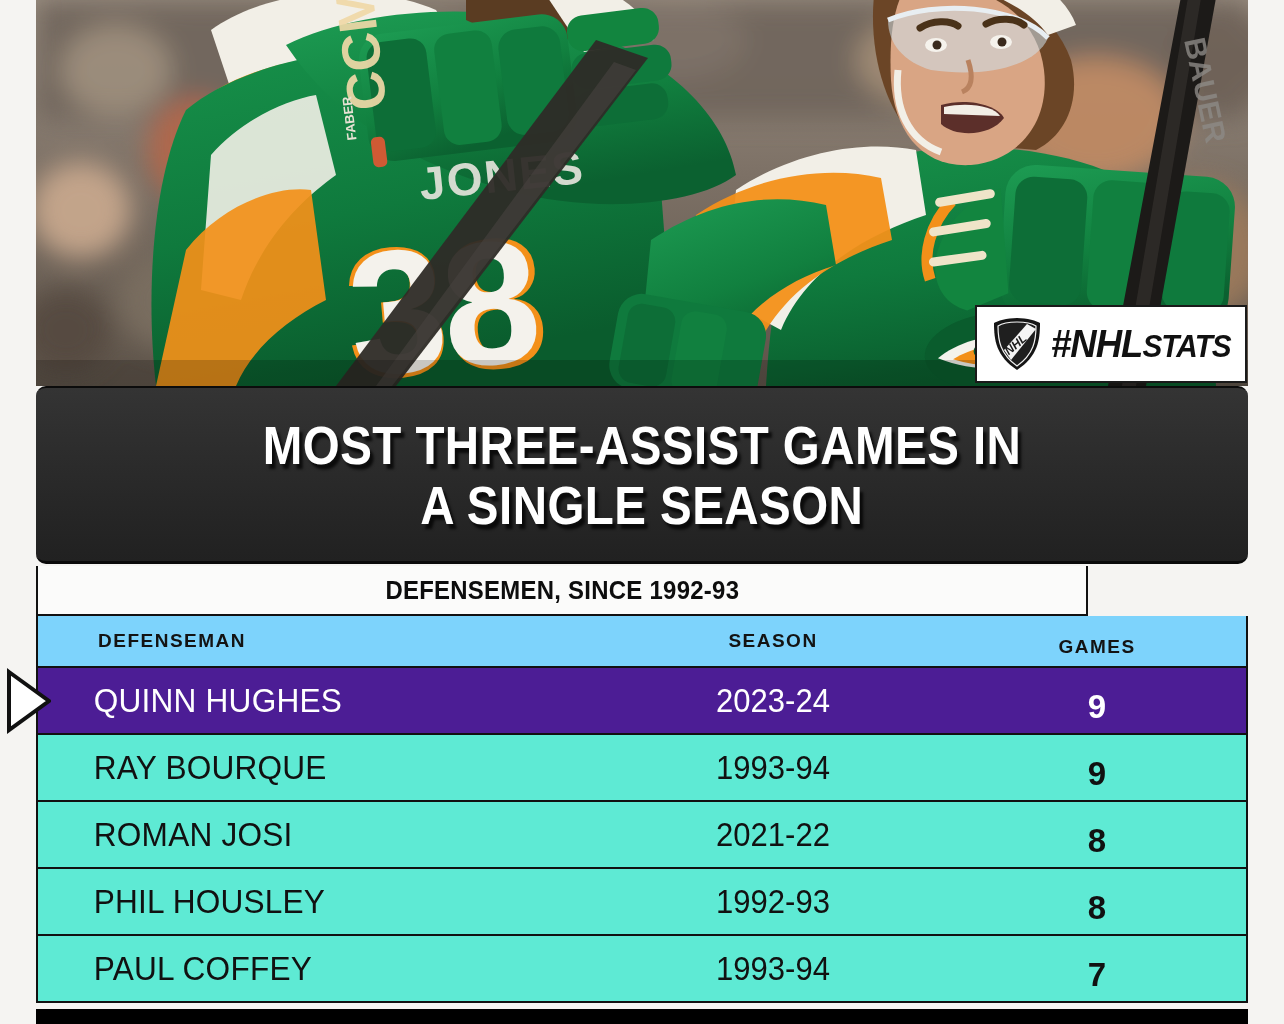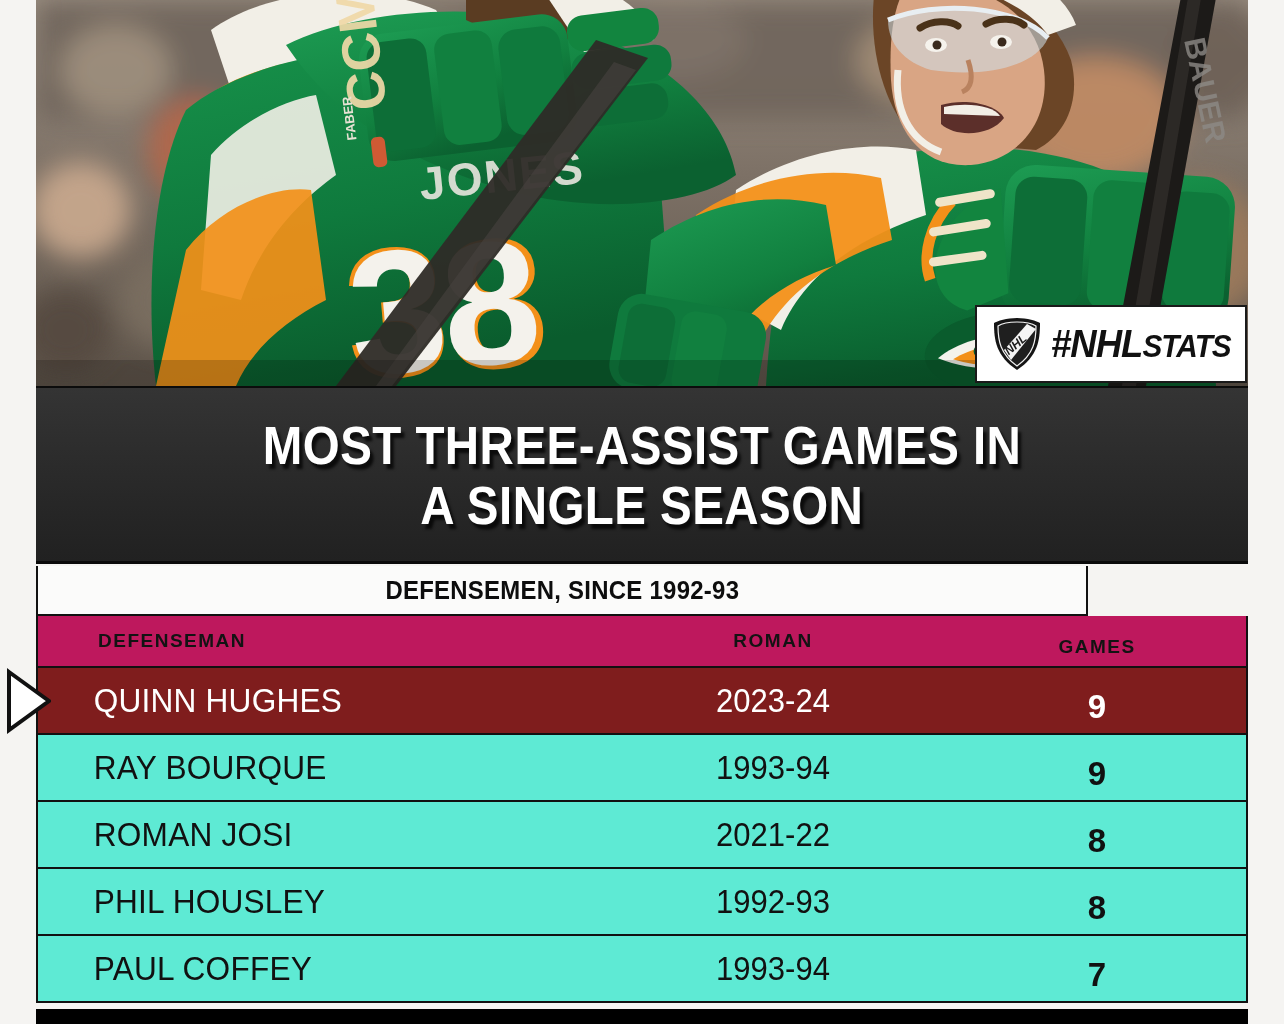--- a/index.html
+++ b/index.html
@@ -72,20 +72,21 @@
     width: 1212px;
     height: 178px;
     background: linear-gradient(180deg, #343434 0%, #2b2b2b 45%, #212121 100%);
     border-top: 2px solid #0c0c0c;
     border-bottom: 3px solid #0a0a0a;
     box-sizing: border-box;
     display: flex;
     flex-direction: column;
     align-items: center;
     justify-content: center;
+    border-radius: 10px;
   }
   .title-line {
     color: #ffffff;
     font-family: "Liberation Sans", sans-serif;
     font-weight: bold;
     font-size: 54px;
     line-height: 60px;
     letter-spacing: 0.5px;
     text-transform: uppercase;
     text-align: center;
@@ -132,28 +133,28 @@
   }
   .row {
     position: relative;
     display: flex;
     align-items: center;
     box-sizing: border-box;
     border-bottom: 2px solid #111;
   }
   .head-row {
     height: 52px;
-    background: #be185d;
+    background: #7dd3fc;
   }
   .data-row {
     height: 67px;
     background: #5eead4;
   }
   .data-row.highlight {
-    background: #7f1d1d;
+    background: #4c1d95;
     border-bottom: 2px solid #111;
   }
 
   .c-name  { width: 560px; padding-left: 60px; box-sizing: border-box; text-align: left; }
   .c-season{ width: 350px; box-sizing: border-box; text-align: center; }
   .c-games { width: 298px; box-sizing: border-box; text-align: center; margin-top: 12px; }
 
   .head-row .c-name,
   .head-row .c-season,
   .head-row .c-games {
@@ -403,21 +404,21 @@
   </div>
 
   <div class="subtitle-bar">
     <div class="subtitle-text">DEFENSEMEN, SINCE 1992-93</div>
   </div>
 
   <div class="table">
 
     <div class="row head-row">
       <div class="c-name">DEFENSEMAN</div>
-      <div class="c-season">ROMAN</div>
+      <div class="c-season">SEASON</div>
       <div class="c-games">GAMES</div>
     </div>
 
     <div class="row data-row highlight">
       <div class="c-name">QUINN HUGHES</div>
       <div class="c-season">2023-24</div>
       <div class="c-games">9</div>
     </div>
 
     <div class="row data-row">

